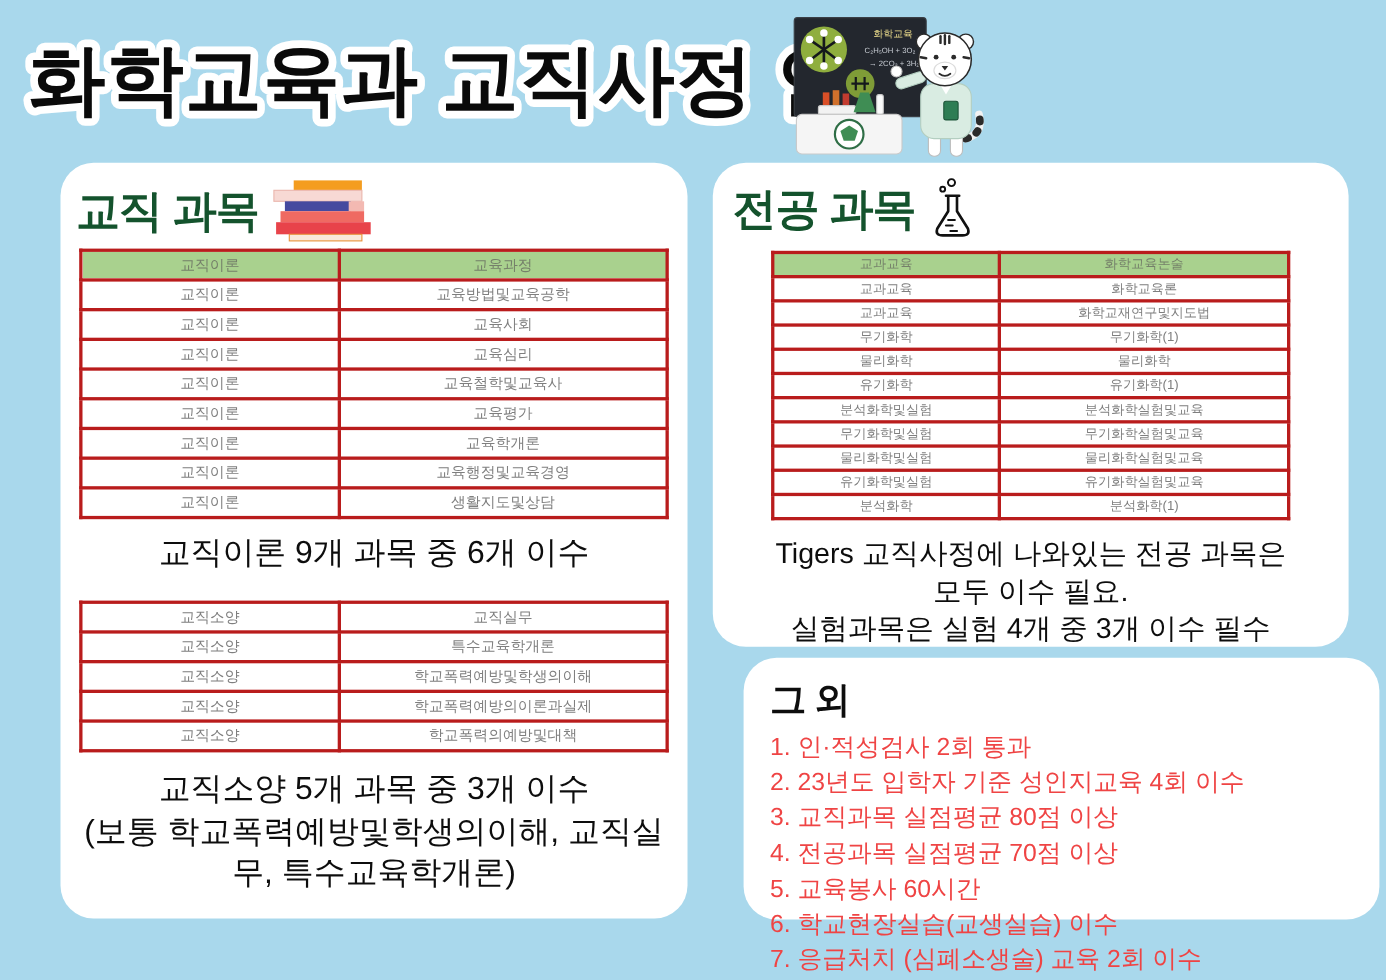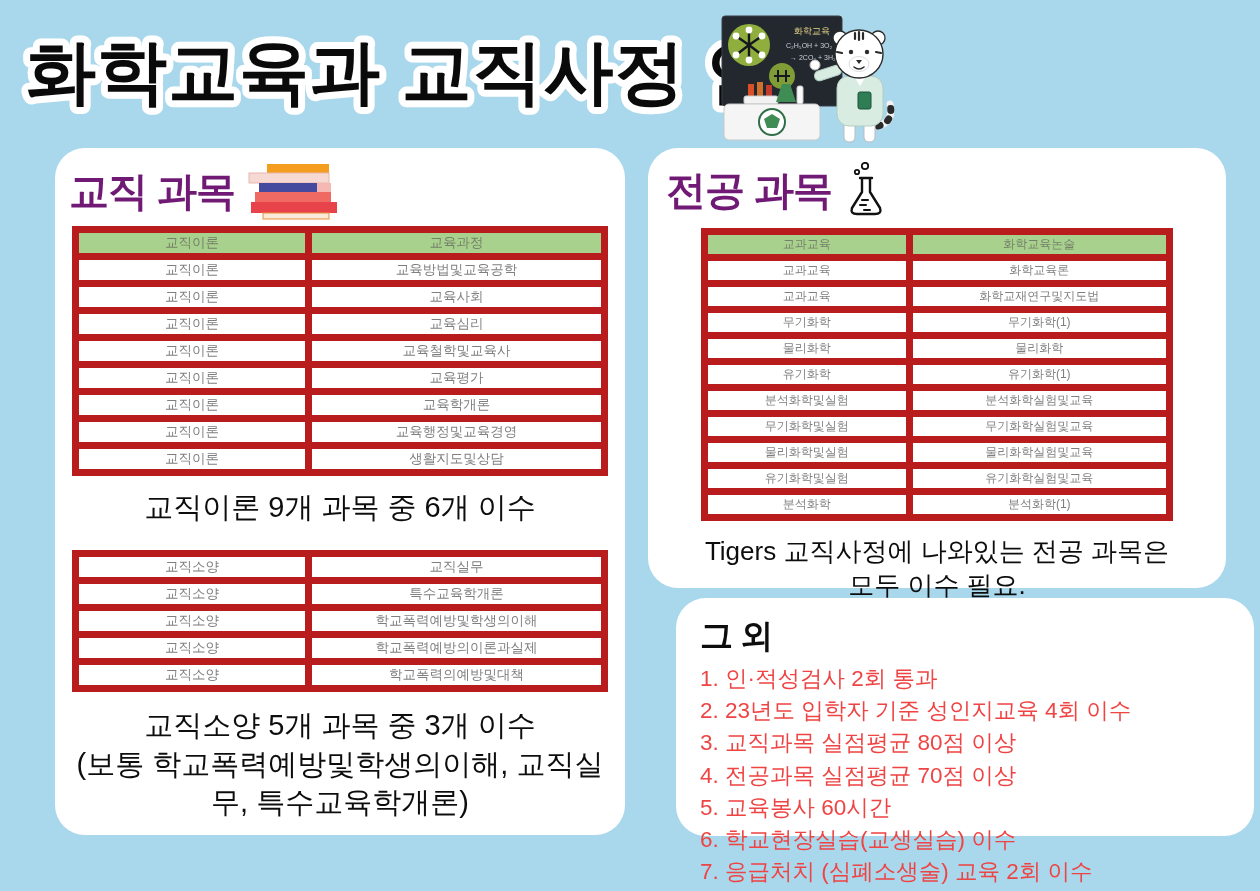--- a/index.html
+++ b/index.html
@@ -9,29 +9,29 @@
     background:#a9d8ec;
     font-family:"Liberation Sans", sans-serif;
   }
   .panel { position:absolute; background:#ffffff; border-radius:30px; }
   #left-panel   { left:55px;  top:148px; width:570px; height:687px; }
   #right-panel  { left:648px; top:148px; width:578px; height:440px; }
   #others-panel { left:676px; top:598px; width:578px; height:238px; }
 
   .panel-title {
     display:flex; align-items:center; gap:12px;
-    font-size:40px; font-weight:900; color:#701a75;
+    font-size:40px; font-weight:900; color:#14532d;
     letter-spacing:-1px;
   }
   #left-panel .panel-title  { margin:14px 0 6px 14px; }
   #right-panel .panel-title { margin:14px 0 10px 18px;text-align:center; }
 
   table { border-collapse:collapse; table-layout:fixed; }
   td {
-    border:7px solid #b91c1c; text-align:center; vertical-align:middle;
+    border:3px solid #b91c1c; text-align:center; vertical-align:middle;
     color:#7f7f7f; overflow:hidden; white-space:nowrap;
   }
   .col-a { width:44%; } .col-b { width:56%; }
   .green-row td { background:#a9d18e; color:#75806a; }
 
   #table1, #table2 { width:536px; margin:0 auto; }
   #table1 td, #table2 td { height:27px; font-size:13.5px; }
   #table1 { margin-top:4px; }
   #table2 { margin-top:24px; }
   #table3 { width:472px; margin:0 auto; border-bottom:2px solid #b7b7b7; }

